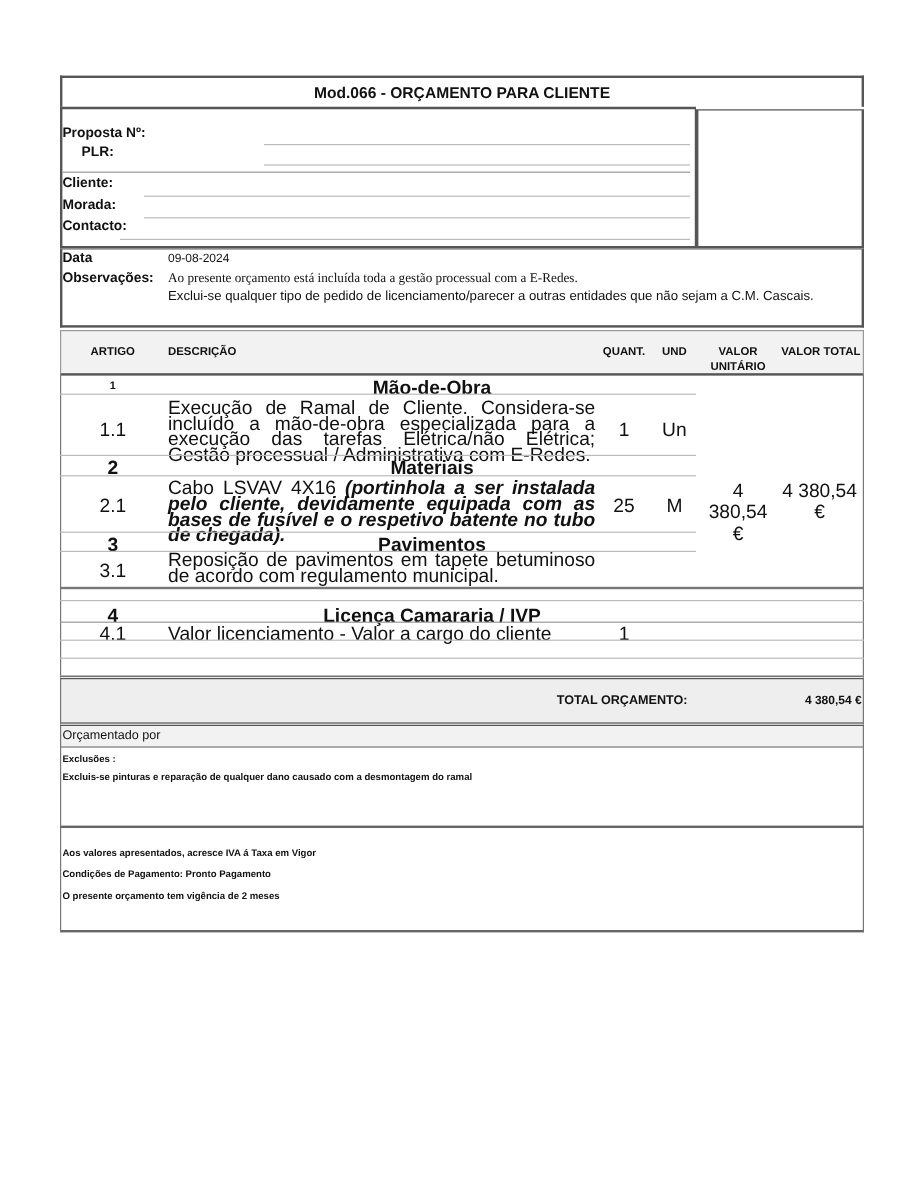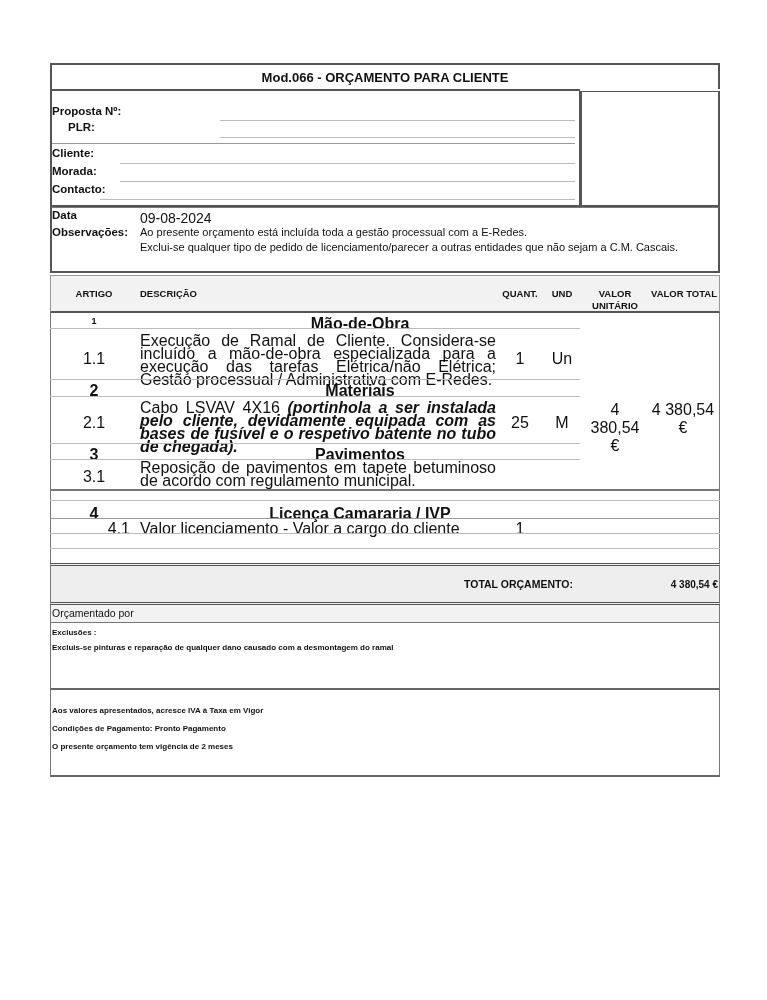--- a/index.html
+++ b/index.html
@@ -33,23 +33,23 @@
   <div class="hline" style="left:2px;top:80px;width:523px;background:#999;"></div>
   <div class="lbl" style="left:2px;top:84px;">Cliente:</div>
   <div class="hline" style="left:70px;top:100px;width:455px;"></div>
   <div class="lbl" style="left:2px;top:102px;">Morada:</div>
   <div class="hline" style="left:70px;top:118px;width:455px;"></div>
   <div class="lbl" style="left:2px;top:120px;">Contacto:</div>
   <div class="hline" style="left:50px;top:136px;width:475px;"></div>
 
   <div class="box" style="left:0;top:144px;width:670px;height:66px;border:2px solid #555;border-top:1px solid #777;"></div>
   <div class="lbl" style="left:2px;top:146px;text-align:center;">Data</div>
-  <div class="txt" style="left:90px;top:147px;font-size:14px;">09-08-2024</div>
+  <div class="txt" style="left:90px;top:147px;font-size:10px;">09-08-2024</div>
   <div class="lbl" style="left:2px;top:163px;">Observações:</div>
-  <div class="txt" style="left:90px;top:163px;">Ao presente orçamento está incluída toda a gestão processual com a E-Redes.</div>
+  <div class="txt" style="left:90px;top:163px;font-family:Liberation Serif, serif;">Ao presente orçamento está incluída toda a gestão processual com a E-Redes.</div>
   <div class="txt" style="left:90px;top:178px;">Exclui-se qualquer tipo de pedido de licenciamento/parecer a outras entidades que não sejam a C.M. Cascais.</div>
 
   <div class="box" style="left:0;top:212px;width:670px;height:38px;background:#f2f2f2;border:1px solid #999;border-bottom:2px solid #555;"></div>
   <div class="th" style="left:8px;top:225px;width:72px;">ARTIGO</div>
   <div class="th" style="left:90px;top:225px;text-align:left;">DESCRIÇÃO</div>
   <div class="th" style="left:450px;top:225px;width:40px;">QUANT.</div>
   <div class="th" style="left:497px;top:225px;width:30px;">UND</div>
   <div class="th" style="left:534px;top:225px;width:62px;">VALOR</div>
   <div class="th" style="left:534px;top:237px;width:62px;">UNITÁRIO</div>
   <div class="th" style="left:598px;top:225px;width:72px;">VALOR TOTAL</div>
@@ -80,21 +80,21 @@
   <div class="cell b" style="left:90px;top:383px;width:440px;text-align:center;">Pavimentos</div>
   <div class="hline" style="left:0;top:396px;width:530px;"></div>
   <div class="cell" style="left:8px;top:405px;width:72px;text-align:center;">3.1</div>
   <div class="cell" style="left:90px;top:398px;width:356px;text-align:justify;line-height:13px;">Reposição de pavimentos em tapete betuminoso de acordo com regulamento municipal.</div>
   <div class="hline" style="left:0;top:426px;width:670px;background:#777;height:2px;"></div>
   <div class="hline" style="left:0;top:437px;width:670px;"></div>
 
   <div class="cell b" style="left:8px;top:442px;width:72px;text-align:center;">4</div>
   <div class="cell b" style="left:90px;top:442px;width:440px;text-align:center;">Licença Camararia / IVP</div>
   <div class="hline" style="left:0;top:455px;width:670px;background:#999;"></div>
-  <div class="cell" style="left:8px;top:457px;width:72px;text-align:right;">4.1</div>
+  <div class="cell" style="left:8px;top:457px;width:72px;text-align:center;">4.1</div>
   <div class="cell" style="left:90px;top:457px;">Valor licenciamento - Valor a cargo do cliente</div>
   <div class="cell" style="left:450px;top:457px;width:40px;text-align:center;">1</div>
   <div class="cell" style="left:497px;top:459px;width:30px;text-align:center;margin-top:43px;">Vg</div>
   <div class="hline" style="left:0;top:470px;width:670px;"></div>
   <div class="hline" style="left:0;top:485px;width:670px;"></div>
 
   <div class="box" style="left:0;top:500px;width:670px;height:42px;background:#eee;border:1px solid #777;border-top:3px double #555;border-bottom:3px double #555;"></div>
   <div class="cell b" style="left:414px;top:515px;font-size:10.5px;">TOTAL  ORÇAMENTO:</div>
   <div class="cell b" style="left:598px;top:516px;width:70px;text-align:right;font-size:10px;">4 380,54 €</div>
 

